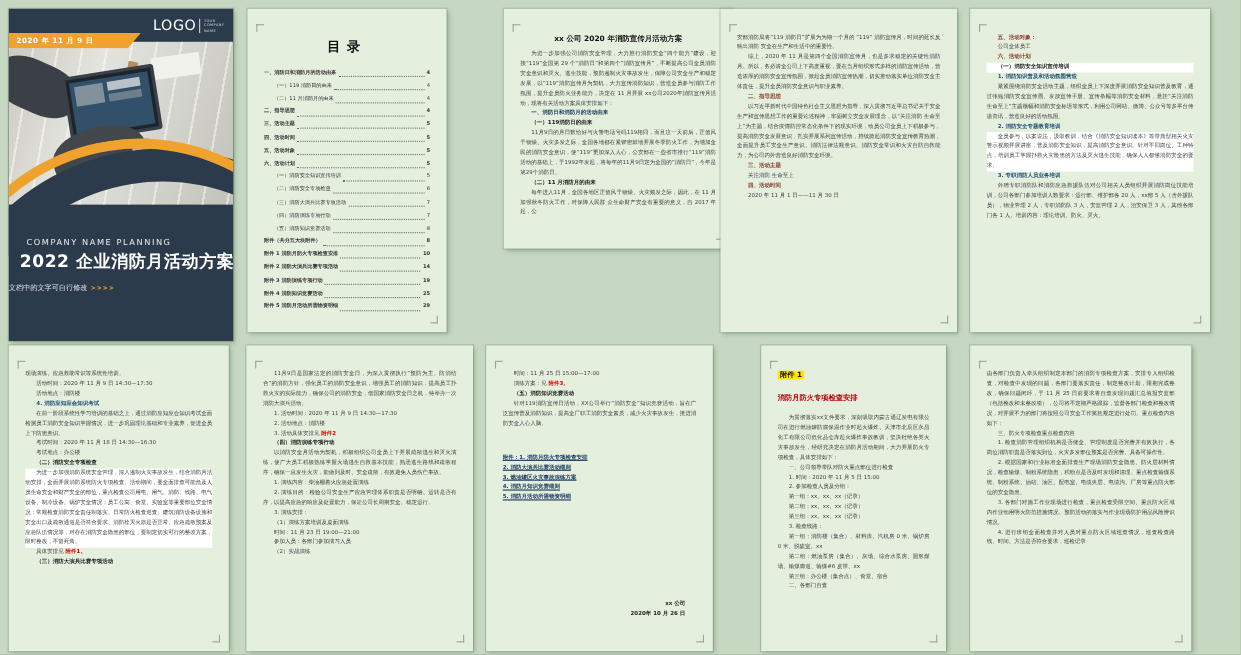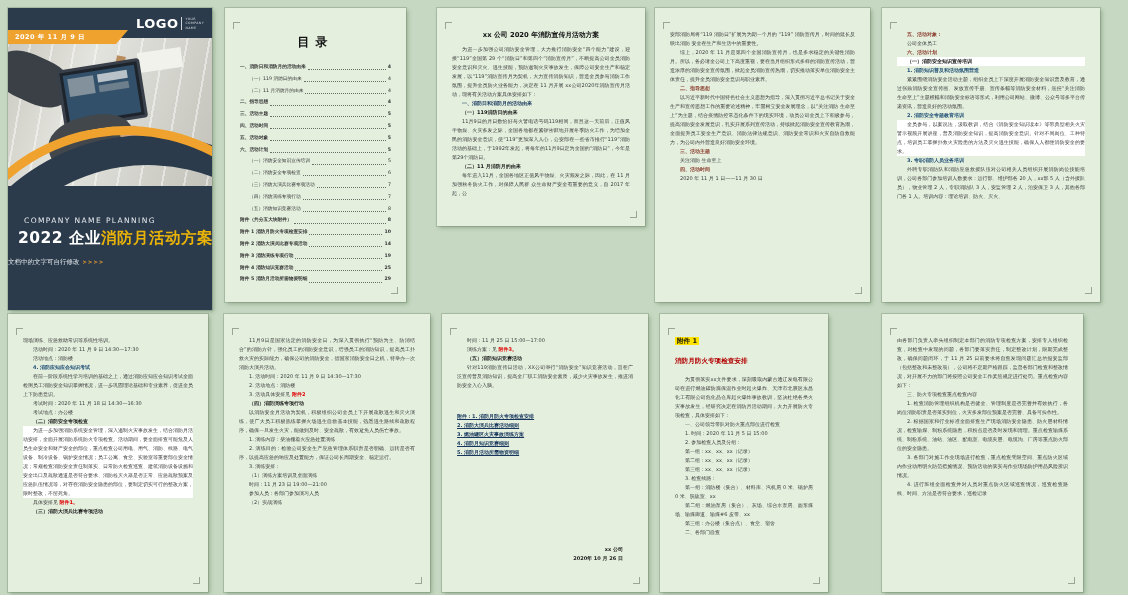--- a/index.html
+++ b/index.html
@@ -56,43 +56,43 @@
   .cv-saucer{position:absolute;left:142px;top:96px;width:30px;height:30px;border-radius:50%;background:#efefe9;}
   .cv-cup{position:absolute;left:147px;top:101px;width:20px;height:20px;border-radius:50%;background:#271b12;border:2px solid #e2e2da;}
   .cv-arc{position:absolute;left:-70px;top:118px;width:360px;height:360px;border-radius:50%;
      border:9px solid transparent;border-top-color:#f0a22e;transform:rotate(-9deg);}
   .cv-arc2{position:absolute;left:-70px;top:127px;width:360px;height:360px;border-radius:50%;
      border:30px solid transparent;border-top-color:#2c3b4b;transform:rotate(-9deg);}
   .cv-ribbon{position:absolute;left:0;top:22px;width:120px;height:14px;background:#f0a22e;
      clip-path:polygon(0 0,100% 0,90% 100%,0 100%);display:flex;align-items:center;}
   .cv-date{color:#fff;font-size:6.5px;font-weight:bold;padding-left:7px;letter-spacing:.5px;}
   .cv-logo{position:absolute;right:8px;top:8px;display:flex;align-items:center;}
-  .cv-logo-main{color:#fff;font-size:13px;font-weight:bold;letter-spacing:.5px;text-align:right;}
+  .cv-logo-main{color:#fff;font-size:13px;font-weight:normal;letter-spacing:.5px;text-align:right;}
   .cv-logo-sub{margin-left:3px;padding-left:3px;border-left:1px solid #cfd6dd;display:flex;flex-direction:column;}
   .cv-logo-sub span{color:#d7dde3;font-size:3.2px;line-height:4.2px;letter-spacing:.4px;}
   .cv-tagline{position:absolute;left:16px;top:208px;color:#e8edf2;font-size:7.5px;letter-spacing:1.4px;}
   .cv-title{position:absolute;left:10px;top:220px;font-size:15.5px;font-weight:bold;letter-spacing:.5px;white-space:nowrap;}
   .cv-title .w{color:#ffffff;}
-  .cv-title .o{color:#eab308;font-family:Liberation Serif, serif;}
+  .cv-title .o{color:#ffffff;font-family:Liberation Serif, serif;}
   .cv-note{position:absolute;left:0;top:250px;font-size:6.5px;color:#dfe5ea;}
   .cv-note .arr{color:#f0a22e;font-weight:bold;letter-spacing:-1px;}
   
   #watermark{position:absolute;left:836px;top:518px;display:flex;align-items:center;z-index:30;}
   #wm-text{font-size:26px;font-weight:bold;color:rgba(255,255,255,.8);letter-spacing:2px;
      text-shadow:0 0 1px rgba(110,130,110,.55);white-space:nowrap;}
   
   #cover{left:8px;top:8px;width:204px;height:302px;}
   #toc  {left:225px;top:8px;width:181px;height:294px;}
-  #p3   {left:437px;top:8px;width:208px;height:218px;}
+  #p3   {left:458px;top:8px;width:208px;height:218px;}
   #p4   {left:655px;top:8px;width:215px;height:294px;}
   #p5   {left:882px;top:8px;width:218px;height:294px;}
   #p6   {left:8px;top:314px;width:200px;height:278px;}
   #p7   {left:224px;top:314px;width:206px;height:278px;}
   #p8   {left:442px;top:314px;width:206px;height:278px;}
-  #p9   {left:660px;top:314px;width:168px;height:278px;}
+  #p9   {left:692px;top:314px;width:168px;height:278px;}
   #p10  {left:882px;top:314px;width:201px;height:278px;}
 </style>
 </head>
 <body>
 
 <div id="stage">
 
   <div class="page" id="cover">
     <div class="cv-photo">
       <div class="cv-planks"></div>

